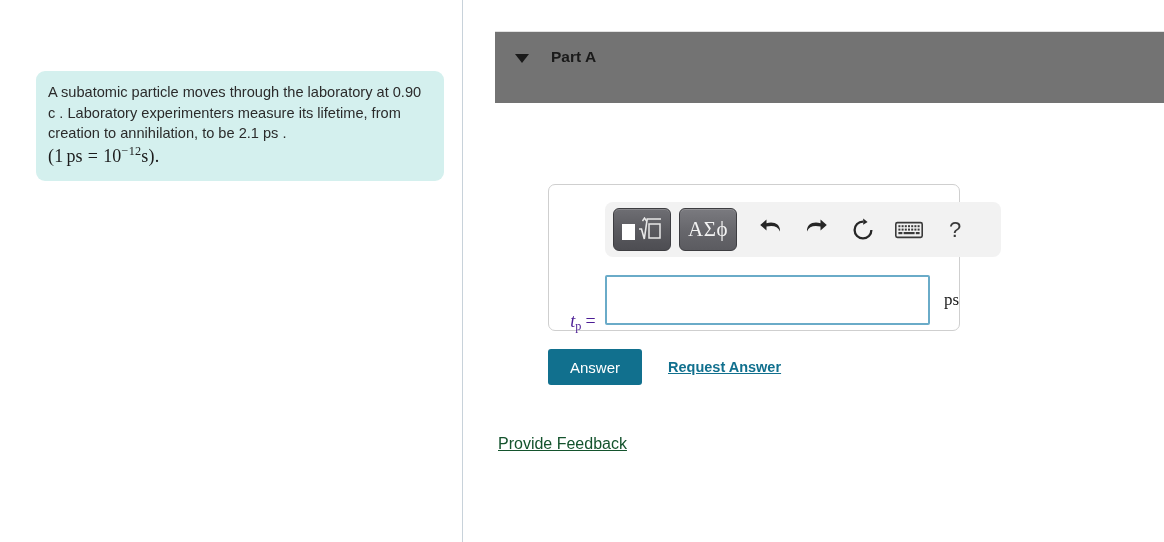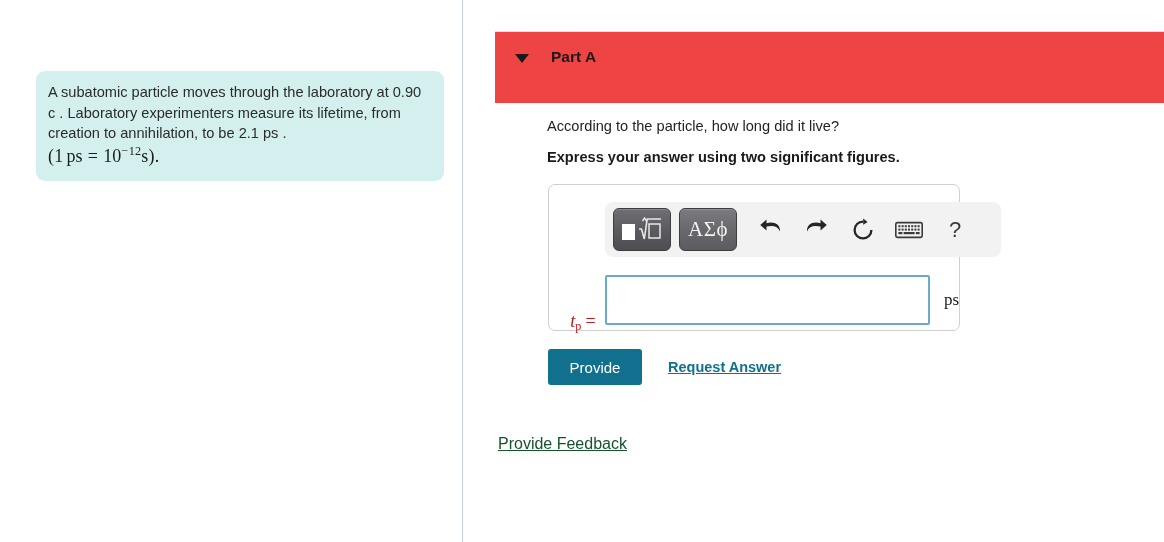--- a/index.html
+++ b/index.html
@@ -74,21 +74,21 @@
     background: #ffffff;
   }
 
   #part-header {
     position: absolute;
     left: 32px;
     top: 31px;
     width: 669px;
     height: 72px;
     box-sizing: border-box;
-    background: #ef4444;
+    background: #737373;
     border-top: 1px solid #e2e2e2;
     display: flex;
     align-items: flex-start;
   }
   #part-header .caret-wrap {
     margin-left: 20px;
     margin-top: 22px;
     cursor: pointer;
   }
   .caret-down {
@@ -193,21 +193,21 @@
     display: flex;
     align-items: center;
   }
   #answer-label {
     margin-left: 17px;
     width: 36px;
     text-align: right;
     font-family: "Liberation Serif", serif;
     font-size: 18px;
     font-style: italic;
-    color: #b91c1c;
+    color: #4c1d95;
     white-space: nowrap;
     margin-top: 44px;
   }
   #answer-label sub {
     font-size: 0.68em;
     font-style: normal;
     vertical-align: -0.22em;
   }
   #answer-label .eq {
     font-style: normal;
@@ -290,22 +290,20 @@
 
 <div id="right-pane">
 
   <div id="part-header">
     <div class="caret-wrap">
       <div class="caret-down"></div>
     </div>
     <div id="part-title">Part A</div>
   </div>
 
-  <div id="question-text">According to the particle, how long did it live?</div>
-  <div id="instruction-text">Express your answer using two significant figures.</div>
 
   <div id="answer-box">
 
     <div id="math-toolbar">
 
       <div class="tool-btn">
         <svg width="42" height="26" viewBox="0 0 42 26">
           <rect x="1" y="7" width="13" height="16" fill="#ffffff"></rect>
           <path d="M21.5 4 L23.5 1 L25.5 4" fill="none" stroke="#e8e8e8" stroke-width="1.4"></path>
           <path d="M18 12 L20.5 12 L23.3 22 L26.2 2 L40 2" fill="none" stroke="#e8e8e8" stroke-width="1.6" stroke-linejoin="miter"></path>
@@ -369,19 +367,19 @@
       <div id="answer-label">
         <span>t</span><sub>p</sub><span class="eq">=</span>
       </div>
       <input id="answer-input" type="text" placeholder="" style="">
       <span id="answer-unit">ps</span>
     </div>
 
   </div>
 
   <div id="action-row">
-    <button id="submit-button">Provide</button>
+    <button id="submit-button">Answer</button>
     <span id="request-answer-link">Request Answer</span>
   </div>
 
   <span id="provide-feedback-link">Provide Feedback</span>
 
 </div>
 
 </body></html>

